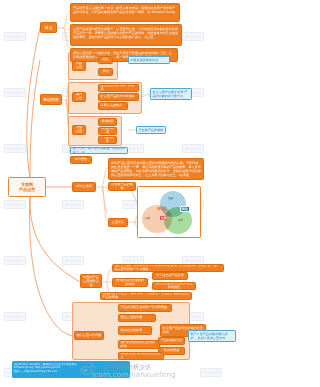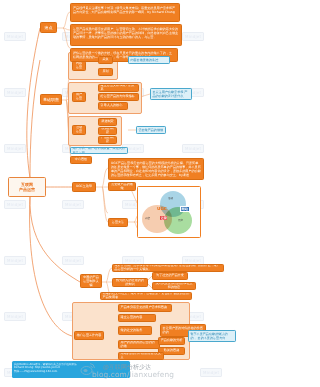--- a/index.html
+++ b/index.html
@@ -289,15 +289,15 @@
   </div>
 
   <svg class="wmk-logo" viewBox="0 0 32 26">
     <ellipse cx="13" cy="17" rx="11" ry="8" fill="none" stroke="#9fb7c4" stroke-width="2"></ellipse>
     <ellipse cx="11" cy="17" rx="4" ry="3" fill="#9fb7c4"></ellipse>
     <path d="M20,3 a10,10 0 0 1 9,9" fill="none" stroke="#9fb7c4" stroke-width="2"></path>
     <path d="M21,8 a5,5 0 0 1 4,4" fill="none" stroke="#9fb7c4" stroke-width="2"></path>
   </svg>
 
   <div class="wmk wmk-title">@互联网分析少达</div>
-  <div class="wmk wmk-url">blog.com/lianxuefeng</div>
+  <div class="wmk wmk-url">jcom.com/lianxuefeng</div>
 
 </div>
 
 </body></html>

